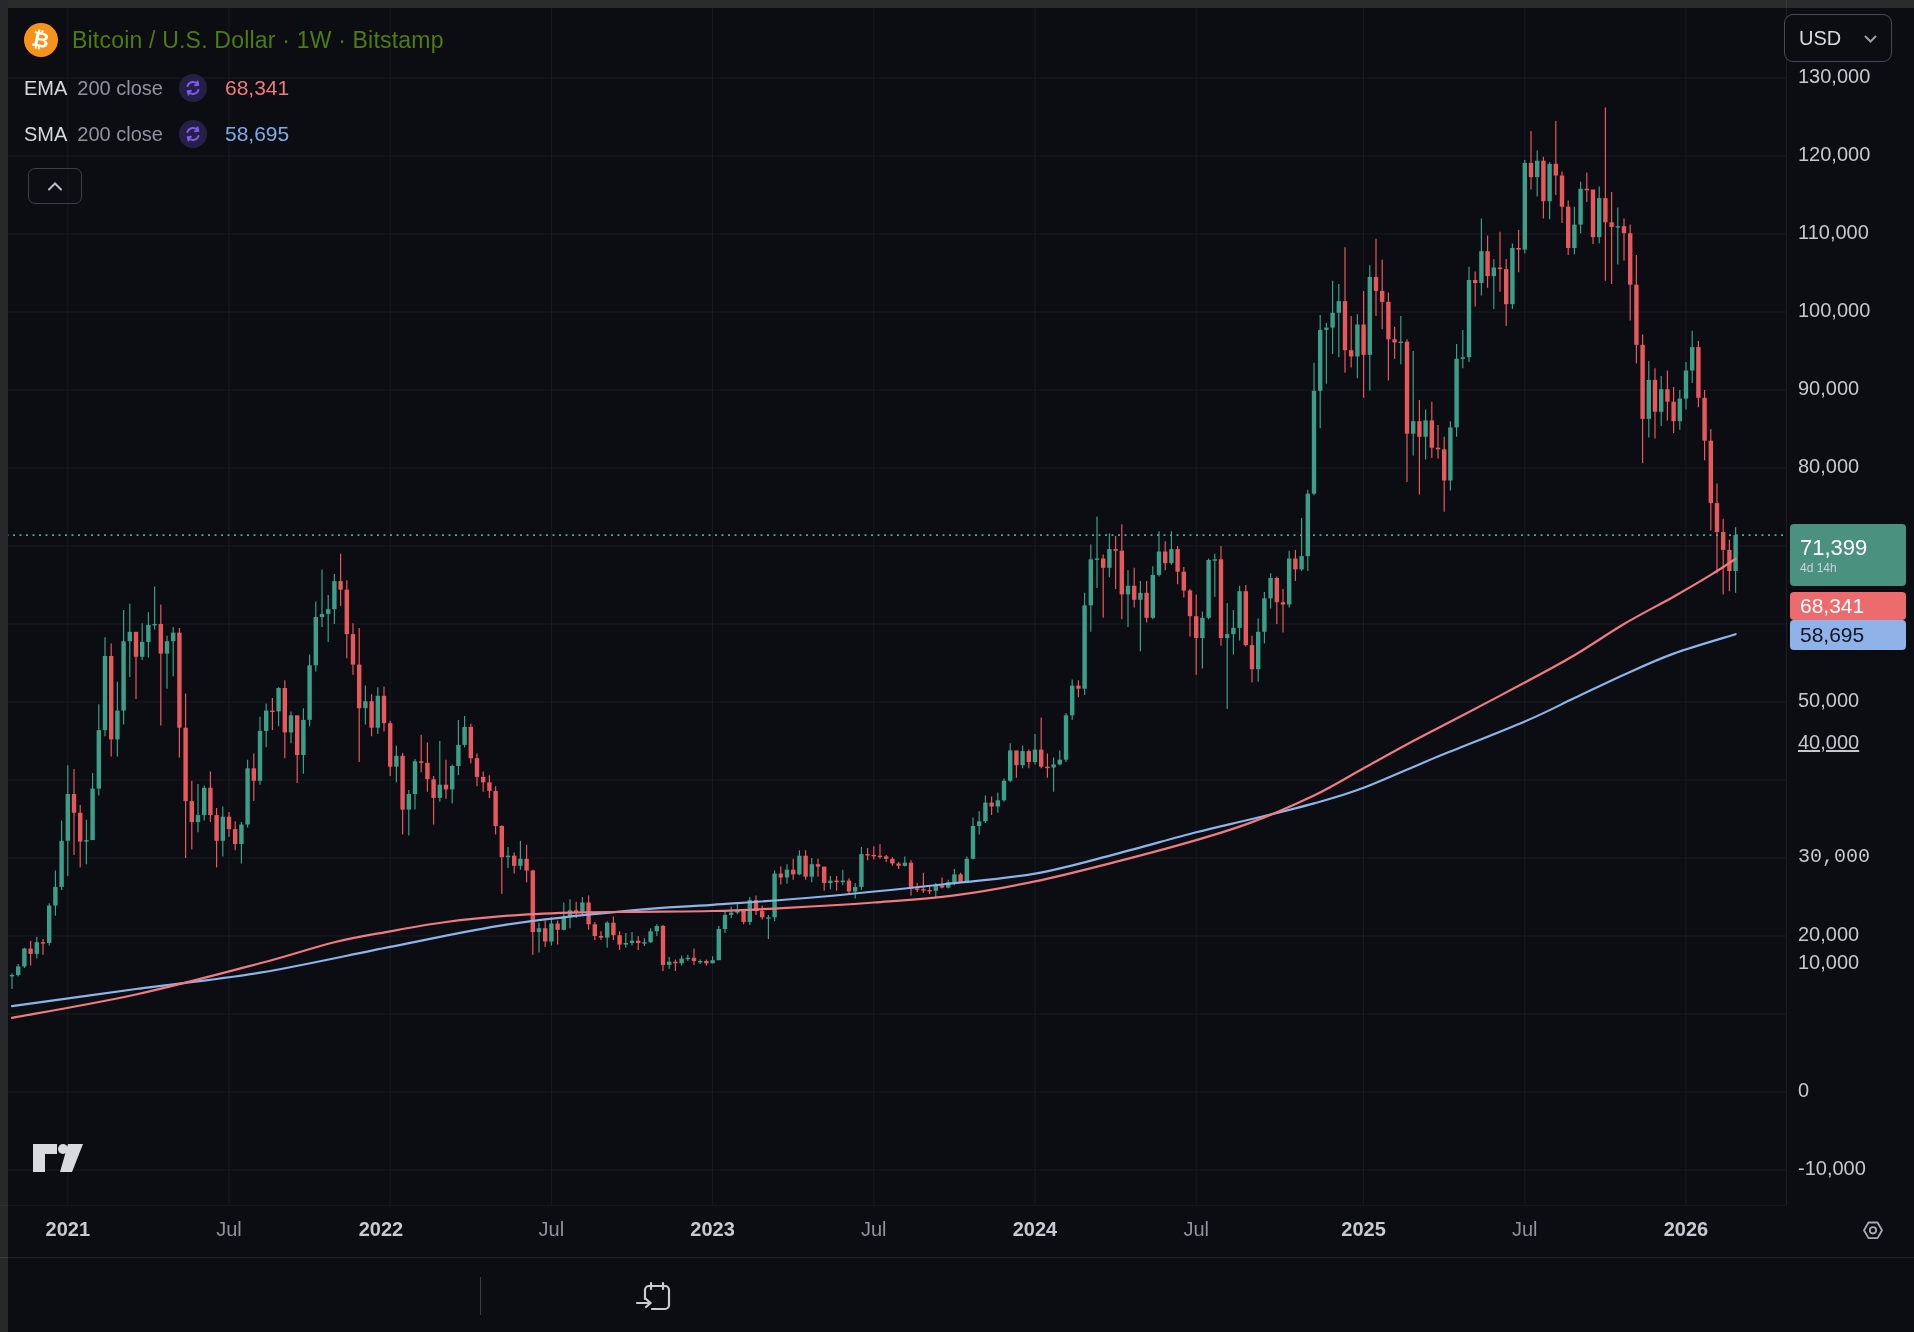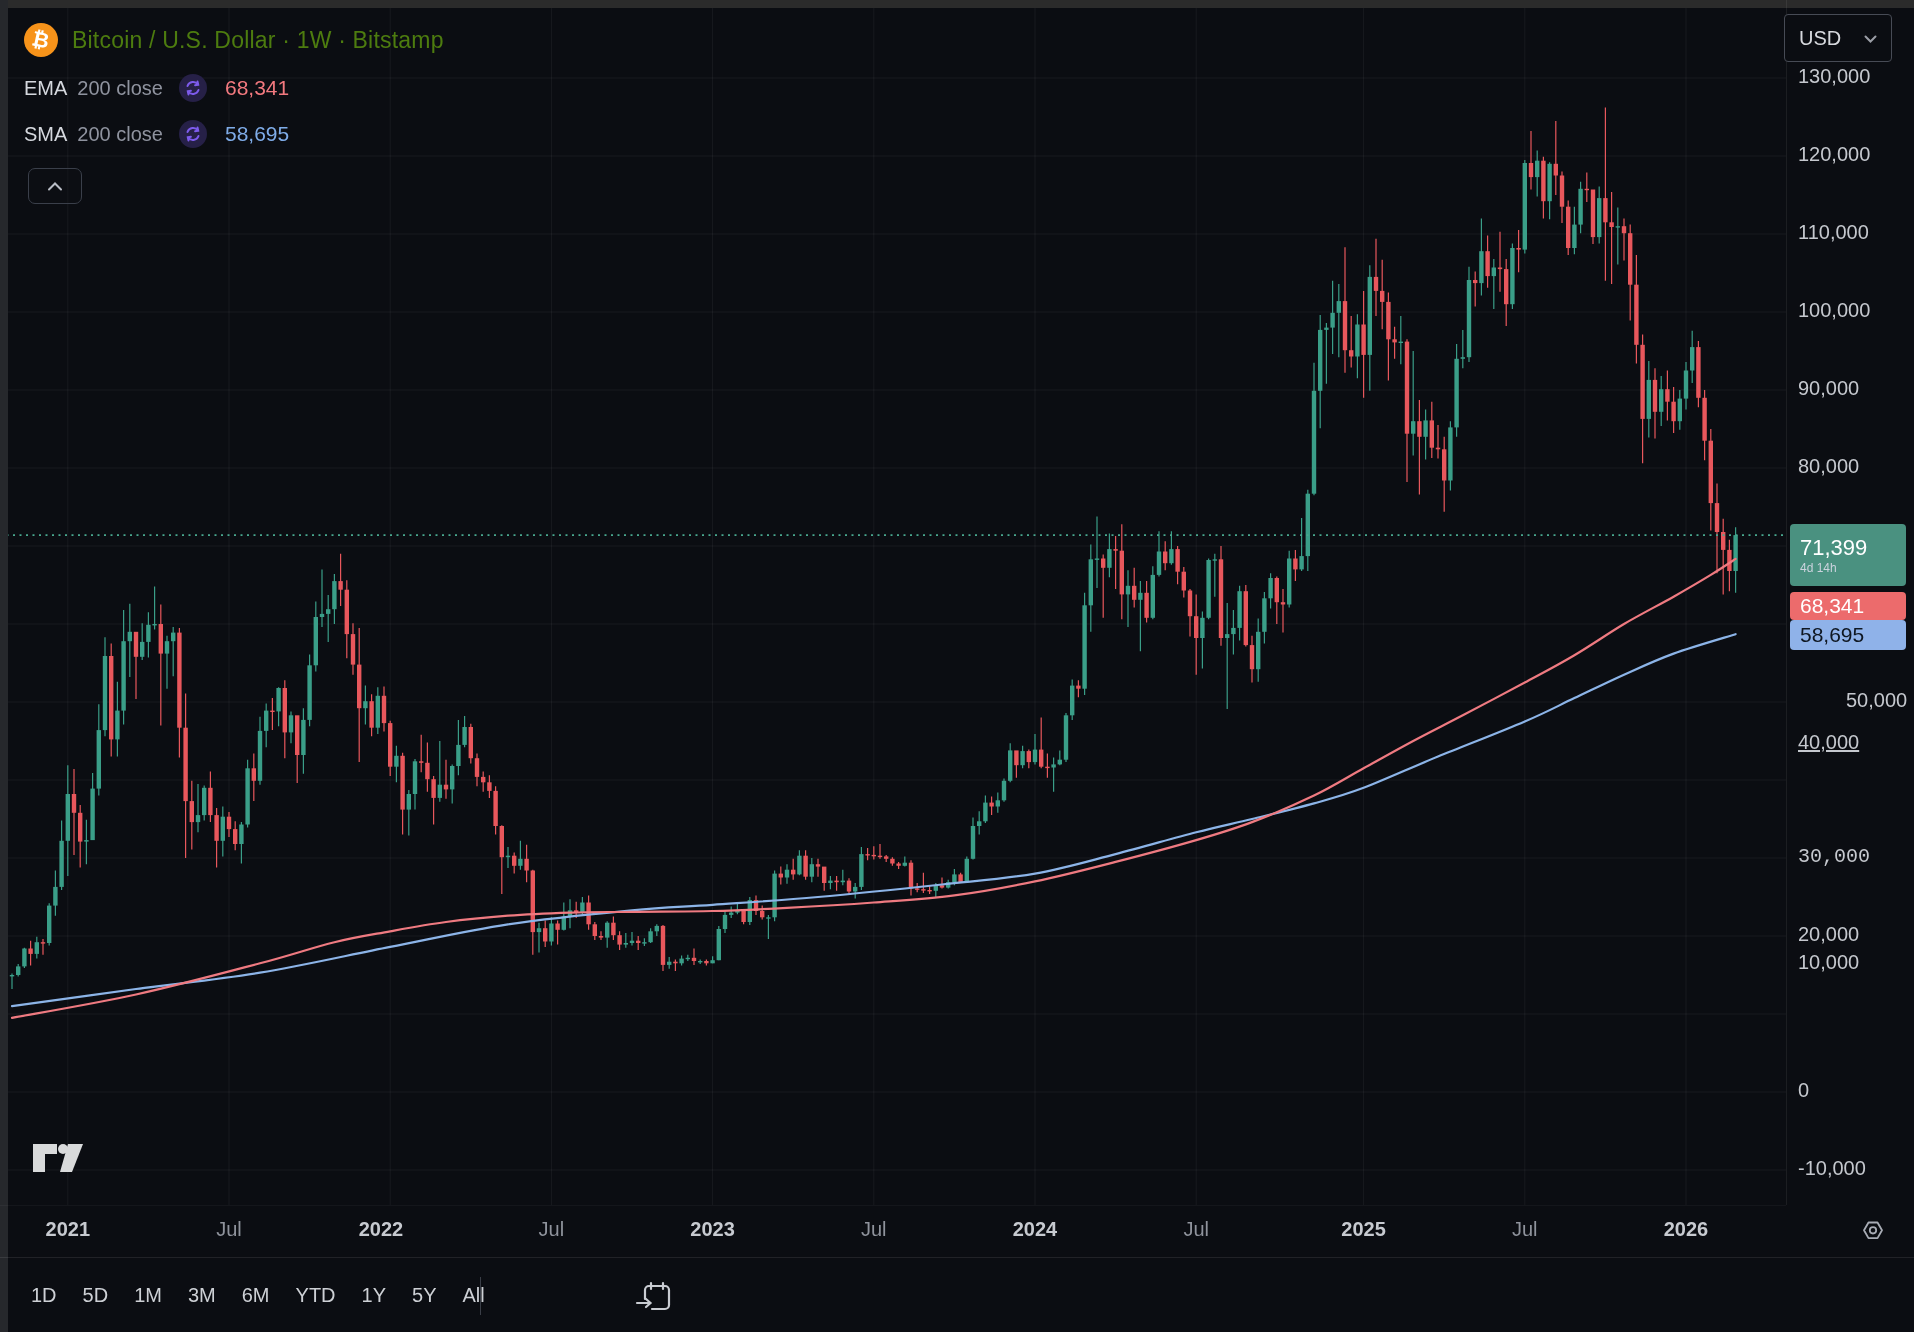--- a/index.html
+++ b/index.html
@@ -15,21 +15,21 @@
   .coin span{font-family:"DejaVu Sans",sans-serif;color:#fff;font-size:21px;font-weight:bold;transform:rotate(12deg);}
   .sym-title{font-size:23px;font-weight:500;color:#4d7c0f;letter-spacing:.2px;}
   .ind-row{display:flex;align-items:center;gap:10px;height:40px;margin-top:6px;}
   .ind-name{font-size:20px;color:#D5D8DE;}
   .ind-params{font-size:20px;color:#8F939F;}
   .sync{width:28px;height:28px;border-radius:50%;background:#262047;display:flex;align-items:center;justify-content:center;margin-left:6px;}
   .ind-val{font-size:21px;margin-left:8px;}
   .collapse-btn{position:absolute;left:28px;top:168px;width:52px;height:34px;border:1px solid #3A3F4A;
        border-radius:7px;display:flex;align-items:center;justify-content:center;background:rgba(15,17,22,.4);cursor:pointer;z-index:5;}
   
-  .usd-dd{position:absolute;left:1784px;top:14px;width:108px;height:48px;border:1px solid #474B55;border-radius:4px;
+  .usd-dd{position:absolute;left:1784px;top:14px;width:108px;height:48px;border:1px solid #474B55;border-radius:9px;
        display:flex;align-items:center;justify-content:space-between;padding:0 14px;box-sizing:border-box;z-index:8;
        background:#0B0D12;cursor:pointer;}
   .usd-dd .cur{font-size:20px;color:#D7D9DE;}
   
   .paxis{position:absolute;left:1786px;top:0;width:128px;height:1205px;border-left:1px solid rgba(255,255,255,0.07);}
   .ptick{position:absolute;left:11px;font-size:20px;color:#C5C8CE;white-space:nowrap;z-index:1;}
   .badge{position:absolute;left:3px;width:116px;border-radius:4px;z-index:3;display:flex;flex-direction:column;justify-content:center;box-sizing:border-box;}
   .badge .b-price{font-size:22px;color:#FFFFFF;text-align:left;padding-left:10px;}
   .badge .b-sub{font-size:12px;color:#CBD3DD;text-align:left;padding-left:10px;}
   .badge.red .b-price{font-size:21px;}
@@ -699,21 +699,21 @@
     </span>
   </div>
 
   <div class="paxis" id="paxis">
       <div class="ptick" style="top: 1157px;">-10,000</div>
       <div class="ptick" style="top: 1079px;">0</div>
       <div class="ptick" style="top: 951px;">10,000</div>
       <div class="ptick" style="top: 923px;">20,000</div>
       <div class="ptick" style="top: 845px; font-family: Liberation Mono, monospace;">30,000</div>
       <div class="ptick" style="top: 731px; text-decoration: underline;">40,000</div>
-      <div class="ptick" style="top: 689px; margin-left: 48px;">50,000</div>
+      <div class="ptick" style="top: 689px;">50,000</div>
       <div class="ptick" style="top: 611px;">60,000</div>
       <div class="ptick" style="top: 533px;">70,000</div>
       <div class="ptick" style="top: 455px;">80,000</div>
       <div class="ptick" style="top: 377px;">90,000</div>
       <div class="ptick" style="top: 299px;">100,000</div>
       <div class="ptick" style="top: 221px;">110,000</div>
       <div class="ptick" style="top: 143px;">120,000</div>
       <div class="ptick" style="top: 65px;">130,000</div>
     <div class="badge" id="badge-last" style="top: 524px; height: 62px; background: rgb(74, 145, 128);">
       <div class="b-price">71,399</div>
@@ -742,31 +742,20 @@
     </div>
 
   <div class="gear">
     <svg width="30" height="30" viewBox="0 0 30 30" fill="none" stroke="#A8ACB5" stroke-width="1.8">
       <path d="M10.5 5.5 h9 l4.5 7.8 -4.5 7.8 h-9 l-4.5 -7.8 z" stroke-linejoin="round"></path>
       <circle cx="15" cy="13.3" r="3.2"></circle>
     </svg>
   </div>
 
   <div class="toolbar">
-    <div class="ranges" id="ranges">
-        <div class="range-btn">1D</div>
-        <div class="range-btn">5D</div>
-        <div class="range-btn">1M</div>
-        <div class="range-btn">3M</div>
-        <div class="range-btn">6M</div>
-        <div class="range-btn">YTD</div>
-        <div class="range-btn">1Y</div>
-        <div class="range-btn">5Y</div>
-        <div class="range-btn">All</div>
-      </div>
     <div class="tb-divider"></div>
     <div class="goto-date">
       <span>
         <svg width="44" height="44" viewBox="0 0 44 44" fill="none" stroke="#C9CCD2" stroke-width="2.2" stroke-linecap="round">
           <path d="M11 25 v-9 a4 4 0 0 1 4 -4 h16 a4 4 0 0 1 4 4 v15 a4 4 0 0 1 -4 4 h-13"></path>
           <path d="M17 9 v6"></path>
             <path d="M29 9 v6"></path>
           <path d="M3 29 h13"></path>
             <path d="M12 25 l4.5 4 -4.5 4"></path>
         </svg>

